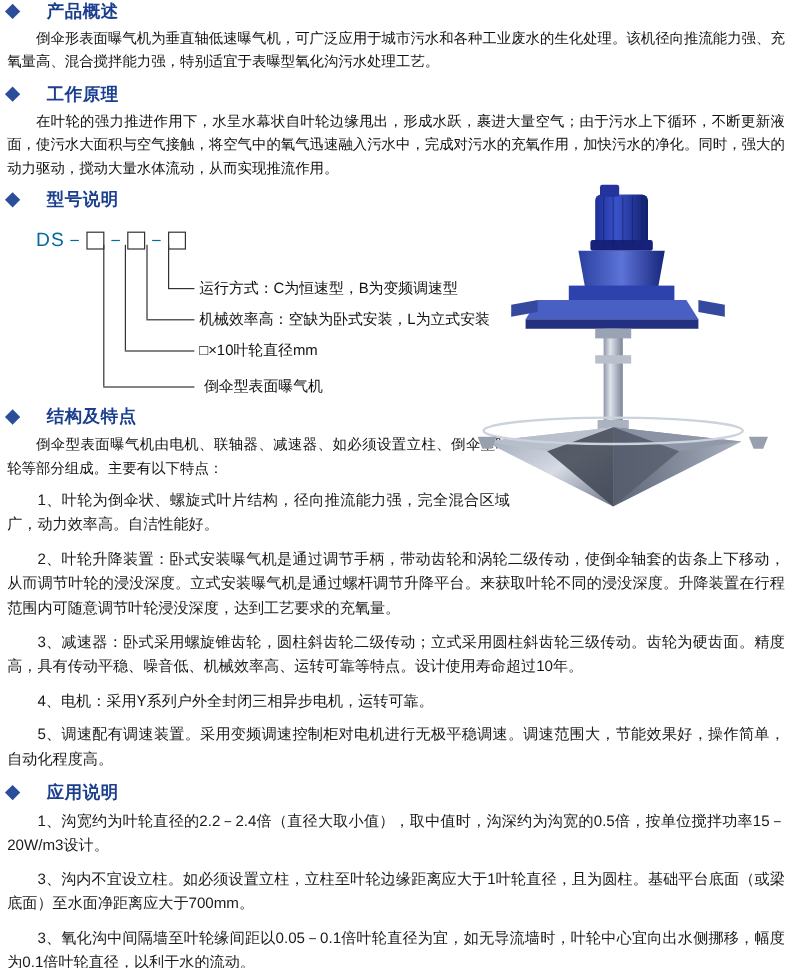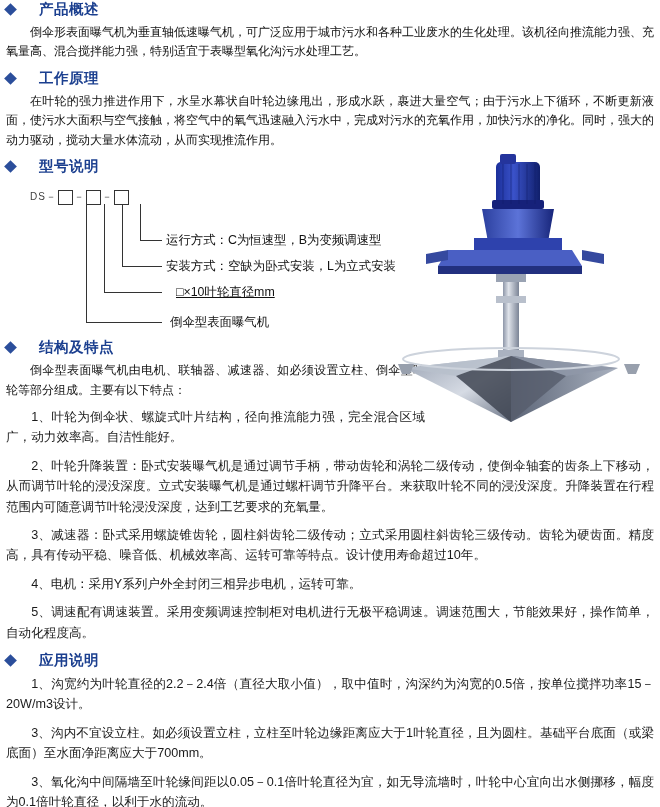--- a/index.html
+++ b/index.html
@@ -59,23 +59,23 @@
   
   .model-area {
     position: relative;
     height: 150px;
     margin: 6px 0 2px 0;
   }
   .model-code {
     position: absolute;
     left: 30px;
     top: 8px;
-    font-size: 10px;
+    font-size: 16px;
     letter-spacing: 1px;
-    color: #404040;
+    color: #0369a1;
     white-space: nowrap;
   }
   .mbox {
     display: inline-block;
     width: 13px;
     height: 13px;
     border: 1px solid #333;
     vertical-align: middle;
     margin: 0 1px;
   }
@@ -211,22 +211,22 @@
       <div class="leaderline" style="left:104px; top:22px; width:1px; height:88px;"></div>
       <div class="leaderline" style="left:122px; top:22px; width:1px; height:62px;"></div>
       <div class="leaderline" style="left:140px; top:22px; width:1px; height:36px;"></div>
 
       <div class="leaderline" style="left:140px; top:58px;  width:22px; height:1px;"></div>
       <div class="leaderline" style="left:122px; top:84px;  width:40px; height:1px;"></div>
       <div class="leaderline" style="left:104px; top:110px; width:58px; height:1px;"></div>
       <div class="leaderline" style="left:86px;  top:140px; width:76px; height:1px;"></div>
 
       <div class="mlabel" style="left:166px; top:50px;">运行方式：C为恒速型，B为变频调速型</div>
-      <div class="mlabel" style="left:166px; top:76px;">安装方式：空缺为卧式安装，L为立式安装</div>
-      <div class="mlabel" style="left:176px; top:102px;text-decoration:underline;">□×10叶轮直径mm</div>
+      <div class="mlabel" style="left:166px; top:76px;">机械效率高：空缺为卧式安装，L为立式安装</div>
+      <div class="mlabel" style="left:166px; top:102px;">□×10叶轮直径mm</div>
       <div class="mlabel" style="left:170px; top:132px;">倒伞型表面曝气机</div>
     </div>
   </div>
 
   <div class="block">
     <div class="section-head">
       <span class="diamond"></span>
       <span class="section-title">结构及特点</span>
     </div>
     <p class="para indent" style="margin-right:235px;">倒伞型表面曝气机由电机、联轴器、减速器、如必须设置立柱、倒伞型叶轮等部分组成。主要有以下特点：</p>

